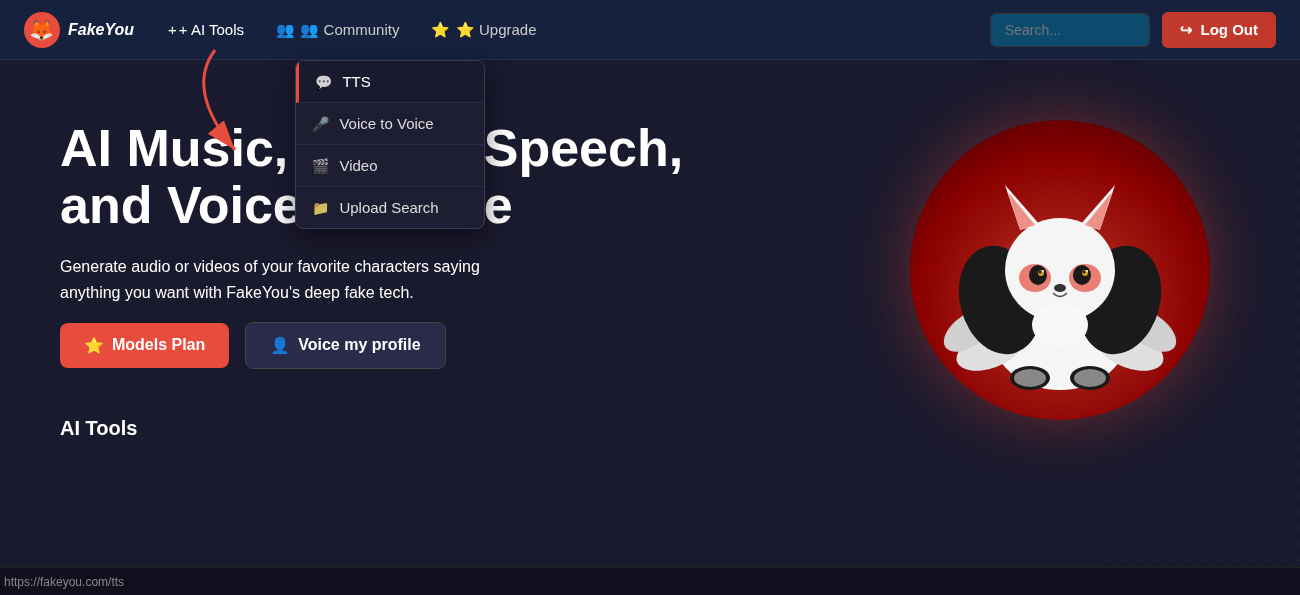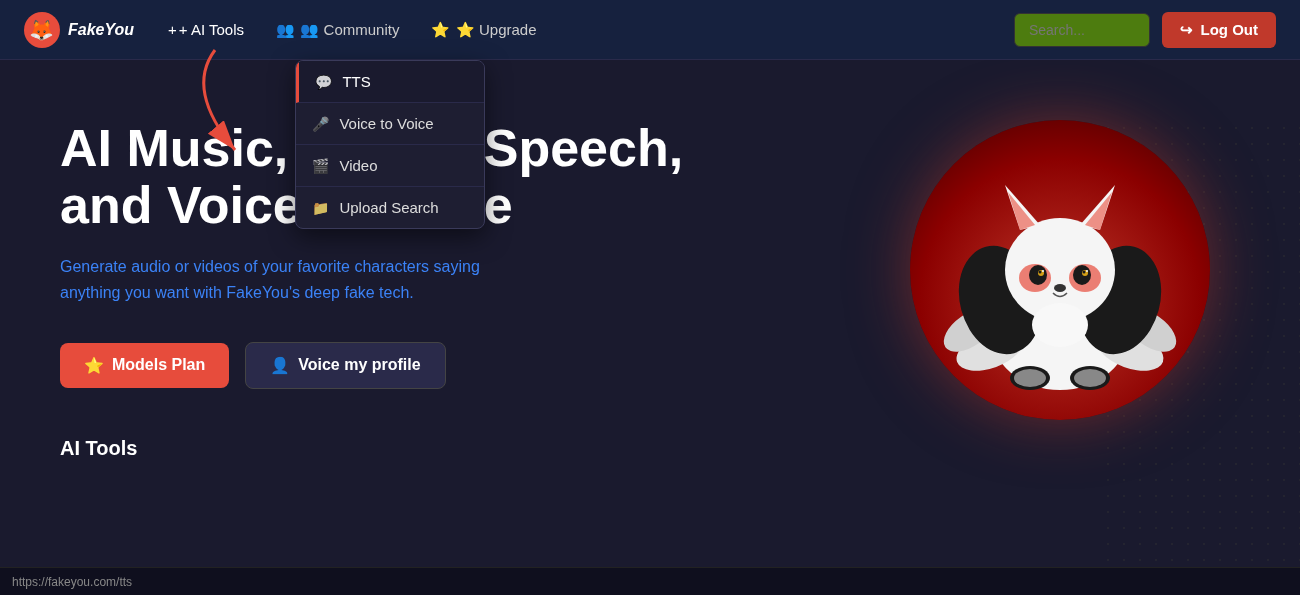--- a/index.html
+++ b/index.html
@@ -59,27 +59,27 @@
       white-space: nowrap;
     }
     .nav-btn.active { color: #fff; }
     .nav-right {
       display: flex;
       align-items: center;
       gap: 12px;
       margin-left: auto;
     }
     .search-bar {
-      background: #4d7c0f;
+      background: #0c4a6e;
       border: 1px solid #333;
       border-radius: 6px;
       padding: 8px 14px;
       color: #fff;
       font-size: 14px;
-      width: 136px;
+      width: 160px;
     }
     .logout-btn {
       display: flex;
       align-items: center;
       gap: 8px;
       background: #c0392b;
       color: #fff;
       border: none;
       border-radius: 6px;
       padding: 9px 18px;
@@ -150,24 +150,24 @@
     }
     .hero-title {
       font-size: 52px;
       font-weight: 900;
       line-height: 1.1;
       color: #fff;
       margin-bottom: 20px;
     }
     .hero-subtitle {
       font-size: 16px;
-      color: #3b82f6;
+      color: #ffffff;
       line-height: 1.6;
       max-width: 480px;
-      margin-bottom: 36px;
+      margin-bottom: 16px;
     }
     .hero-buttons {
       display: flex;
       gap: 16px;
       align-items: center;
       margin-bottom: 48px;
     }
     .btn-upgrade {
       display: flex;
       align-items: center;
@@ -241,21 +241,21 @@
     
     .status-bar {
       position: absolute;
       bottom: 0;
       left: 0;
       right: 0;
       background: #0f0f1e;
       height: 28px;
       display: flex;
       align-items: center;
-      padding: 0 12px;
+      padding: 0 4px;
       border-top: 1px solid #222;
     }
     .status-url {
       font-size: 12px;
       color: #888;
     }
   </style>
 </head>
 <body>
 

